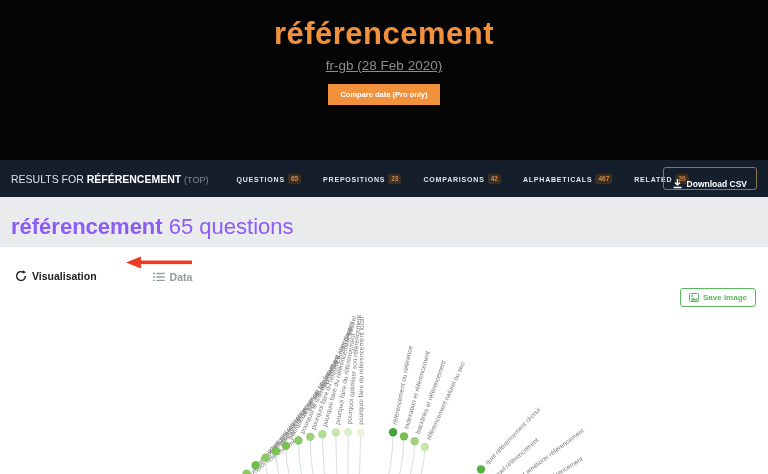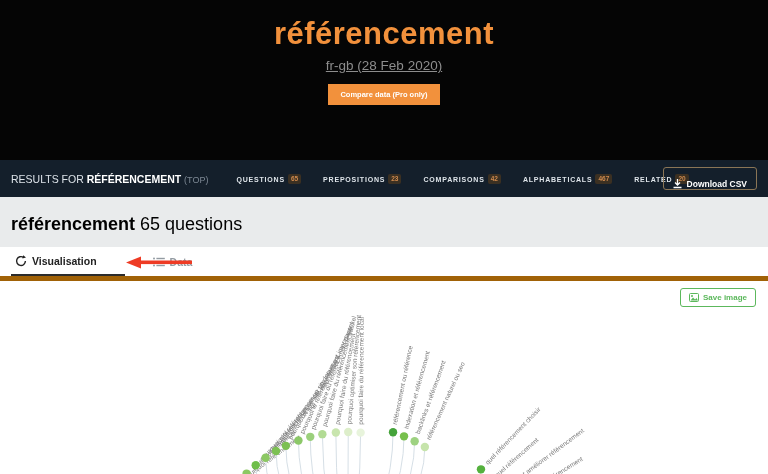--- a/index.html
+++ b/index.html
@@ -21,26 +21,26 @@
   .nav-menu { display:flex; align-items:center; margin-left:28px; gap:22px; }
   .nav-item { font-size:7px; font-weight:bold; letter-spacing:.8px; color:#dfe5ea; cursor:pointer; white-space:nowrap; }
   .nav-item .badge { display:inline-block; margin-left:3px; background:#3b3022; color:#cf8a4e;
                      font-size:6.5px; padding:1.5px 3px; border-radius:2px; letter-spacing:0; }
   .dl-btn { position:absolute; right:11px; top:7px; height:23px; background:transparent; border:1px solid #8a7556;
             border-radius:3px; color:#fff; font-size:8.5px; font-weight:bold; padding:0 9px; cursor:pointer;
             display:flex; align-items:flex-end; gap:5px; font-family:"Liberation Sans",sans-serif; }
 
   
   .band { position:absolute; left:0; top:197px; width:768px; height:50px; background:#e9ebec; }
-  .band h1 { margin:17px 0 16px 11px; font-size:18px; font-weight:normal; color:#000000; }
+  .band h1 { margin:17px 0 16px 11px; font-size:22px; font-weight:normal; color:#8b5cf6; }
   .band h1 b { font-weight:bold; }
 
   
-  .tabrow { position:absolute; left:0; top:248px; width:768px; height:34px; background:#fff;
-            border-bottom:6px solid #a16207; display:flex; align-items:stretch; padding-left:11px; }
+  .tabrow { position:absolute; left:0; top:262px; width:768px; height:34px; background:#fff;
+            border-bottom:4px solid #a16207; display:flex; align-items:stretch; padding-left:11px; }
   .tab { display:flex; align-items:center; gap:5px; font-size:10.5px; font-weight:bold; cursor:pointer; padding:0 4px; }
   .tab.active { color:#222; border-bottom:2px solid #2b2b2b; padding-right:28px; }
   .tab.inactive { color:#939ba2; margin-left:24px; }
   .arrow-annot { position:absolute; left:126px; top:256px; }
 
   
   .viz { position:absolute; left:0; top:281px; width:768px; height:193px; background:#fff; overflow:hidden; }
   .save-btn { position:absolute; right:12px; top:7px; border:1px solid #5cb85c; background:#fff; color:#5cb85c;
               font-size:8px; font-weight:bold; border-radius:3px; padding:4px 8px; cursor:pointer;
               display:flex; align-items:center; gap:4px; font-family:"Liberation Sans",sans-serif; }

